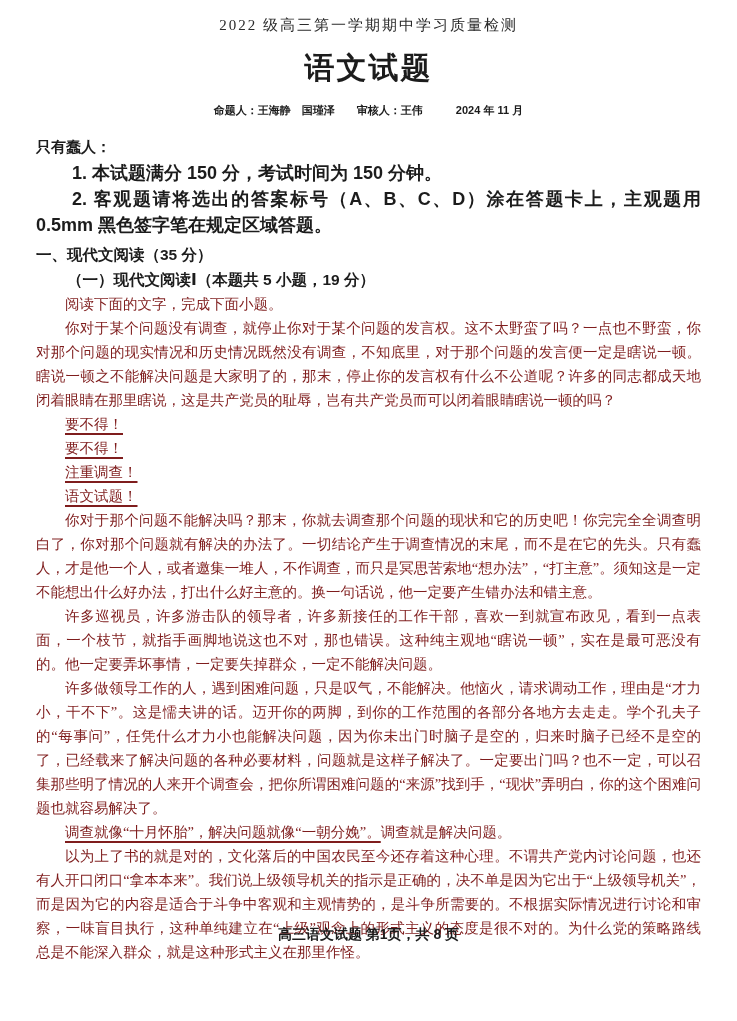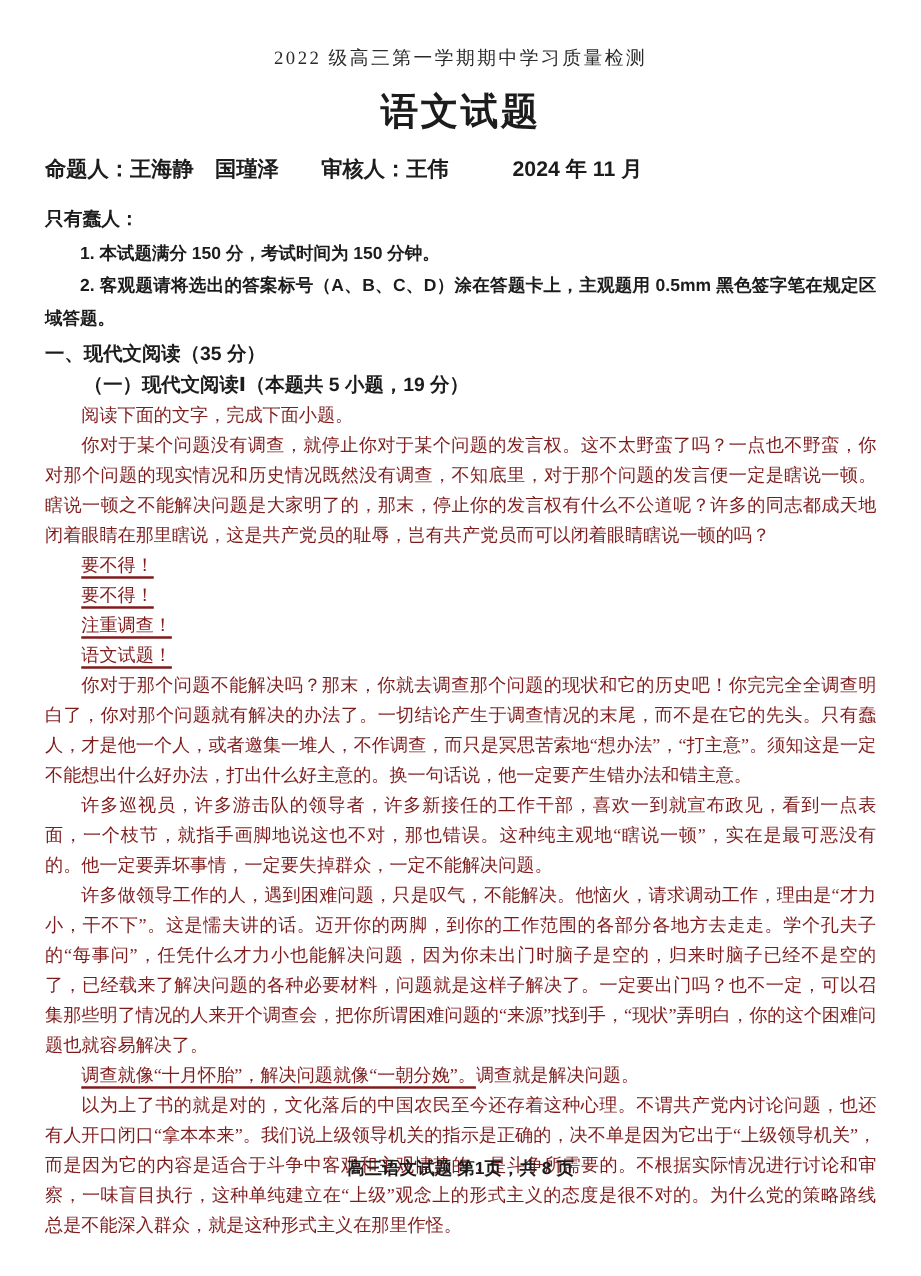--- a/index.html
+++ b/index.html
@@ -3,48 +3,49 @@
 <meta charset="utf-8">
 <style>
   * { margin: 0; padding: 0; box-sizing: border-box; }
   html, body { background: #ffffff; }
   .page {
     position: relative;
     width: 737px;
     height: 1021px;
     background: #ffffff;
     color: #1c1c1c;
-    padding: 37px 36px 0 36px;
+    padding: 16px 36px 0 36px;
     overflow: hidden;
     font-family: "Liberation Serif", "DejaVu Serif", serif;
     border-radius: 16px;
   }
   .hei { font-family: "Liberation Sans", "DejaVu Sans", sans-serif; font-weight: bold; }
 
   .session-line {
     text-align: center;
     font-size: 15px;
     letter-spacing: 2px;
     color: #2a2a2a;
     font-weight: normal;
   }
   .doc-title {
     text-align: center;
     font-size: 30px;
     margin-top: 13px;
     letter-spacing: 2px;
   }
   .byline {
-    font-size: 17px;
+    text-align: center;
+    font-size: 11px;
     margin-top: 14px;
   }
 
   .notices { margin-top: 16px; }
   .notice-heading { font-size: 15px; line-height: 26px; }
-  .notice-item   { font-size: 14px; line-height: 26px; text-indent: 2em; text-align: justify; }
+  .notice-item   { font-size: 18px; line-height: 26px; text-indent: 2em; text-align: justify; }
 
   .section-heading    { font-size: 15.5px; line-height: 25px; margin-top: 4px; }
   .subsection-heading { font-size: 15.5px; line-height: 25px; text-indent: 2em; }
 
   .body-text {
     font-size: 14.5px;
     line-height: 24px;
     text-align: justify;
     color: #7f1d1d;
   }

